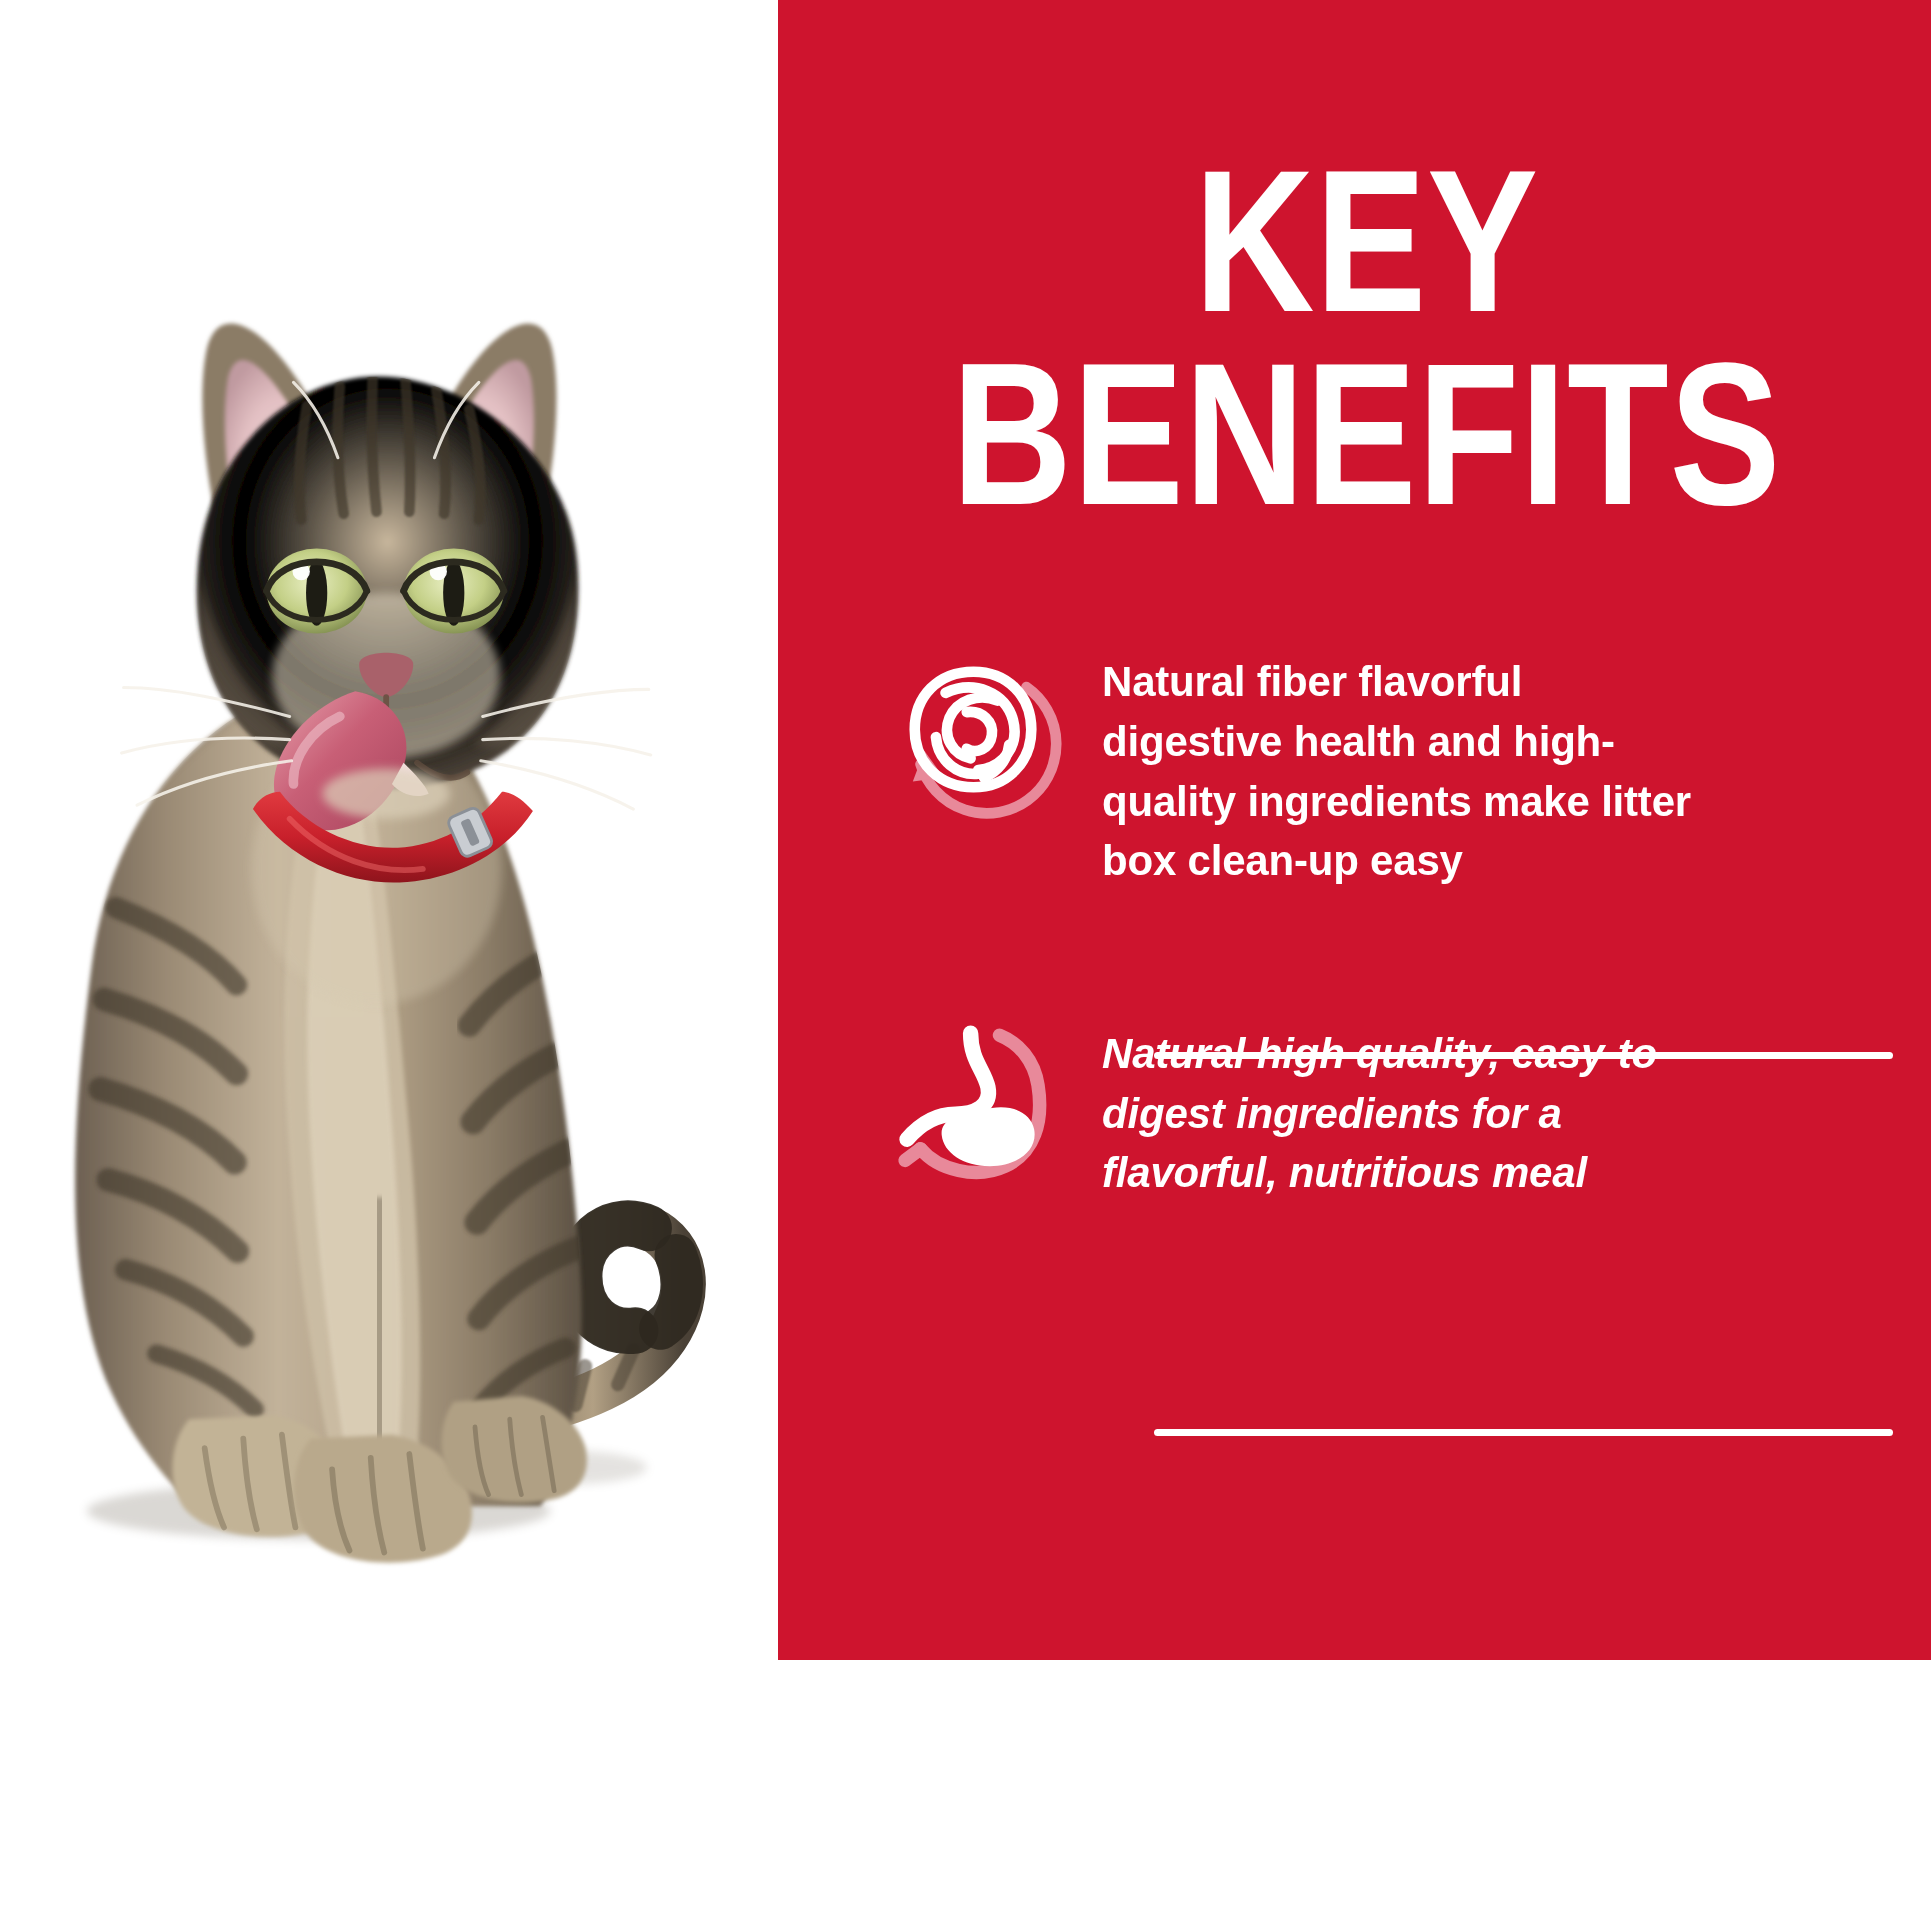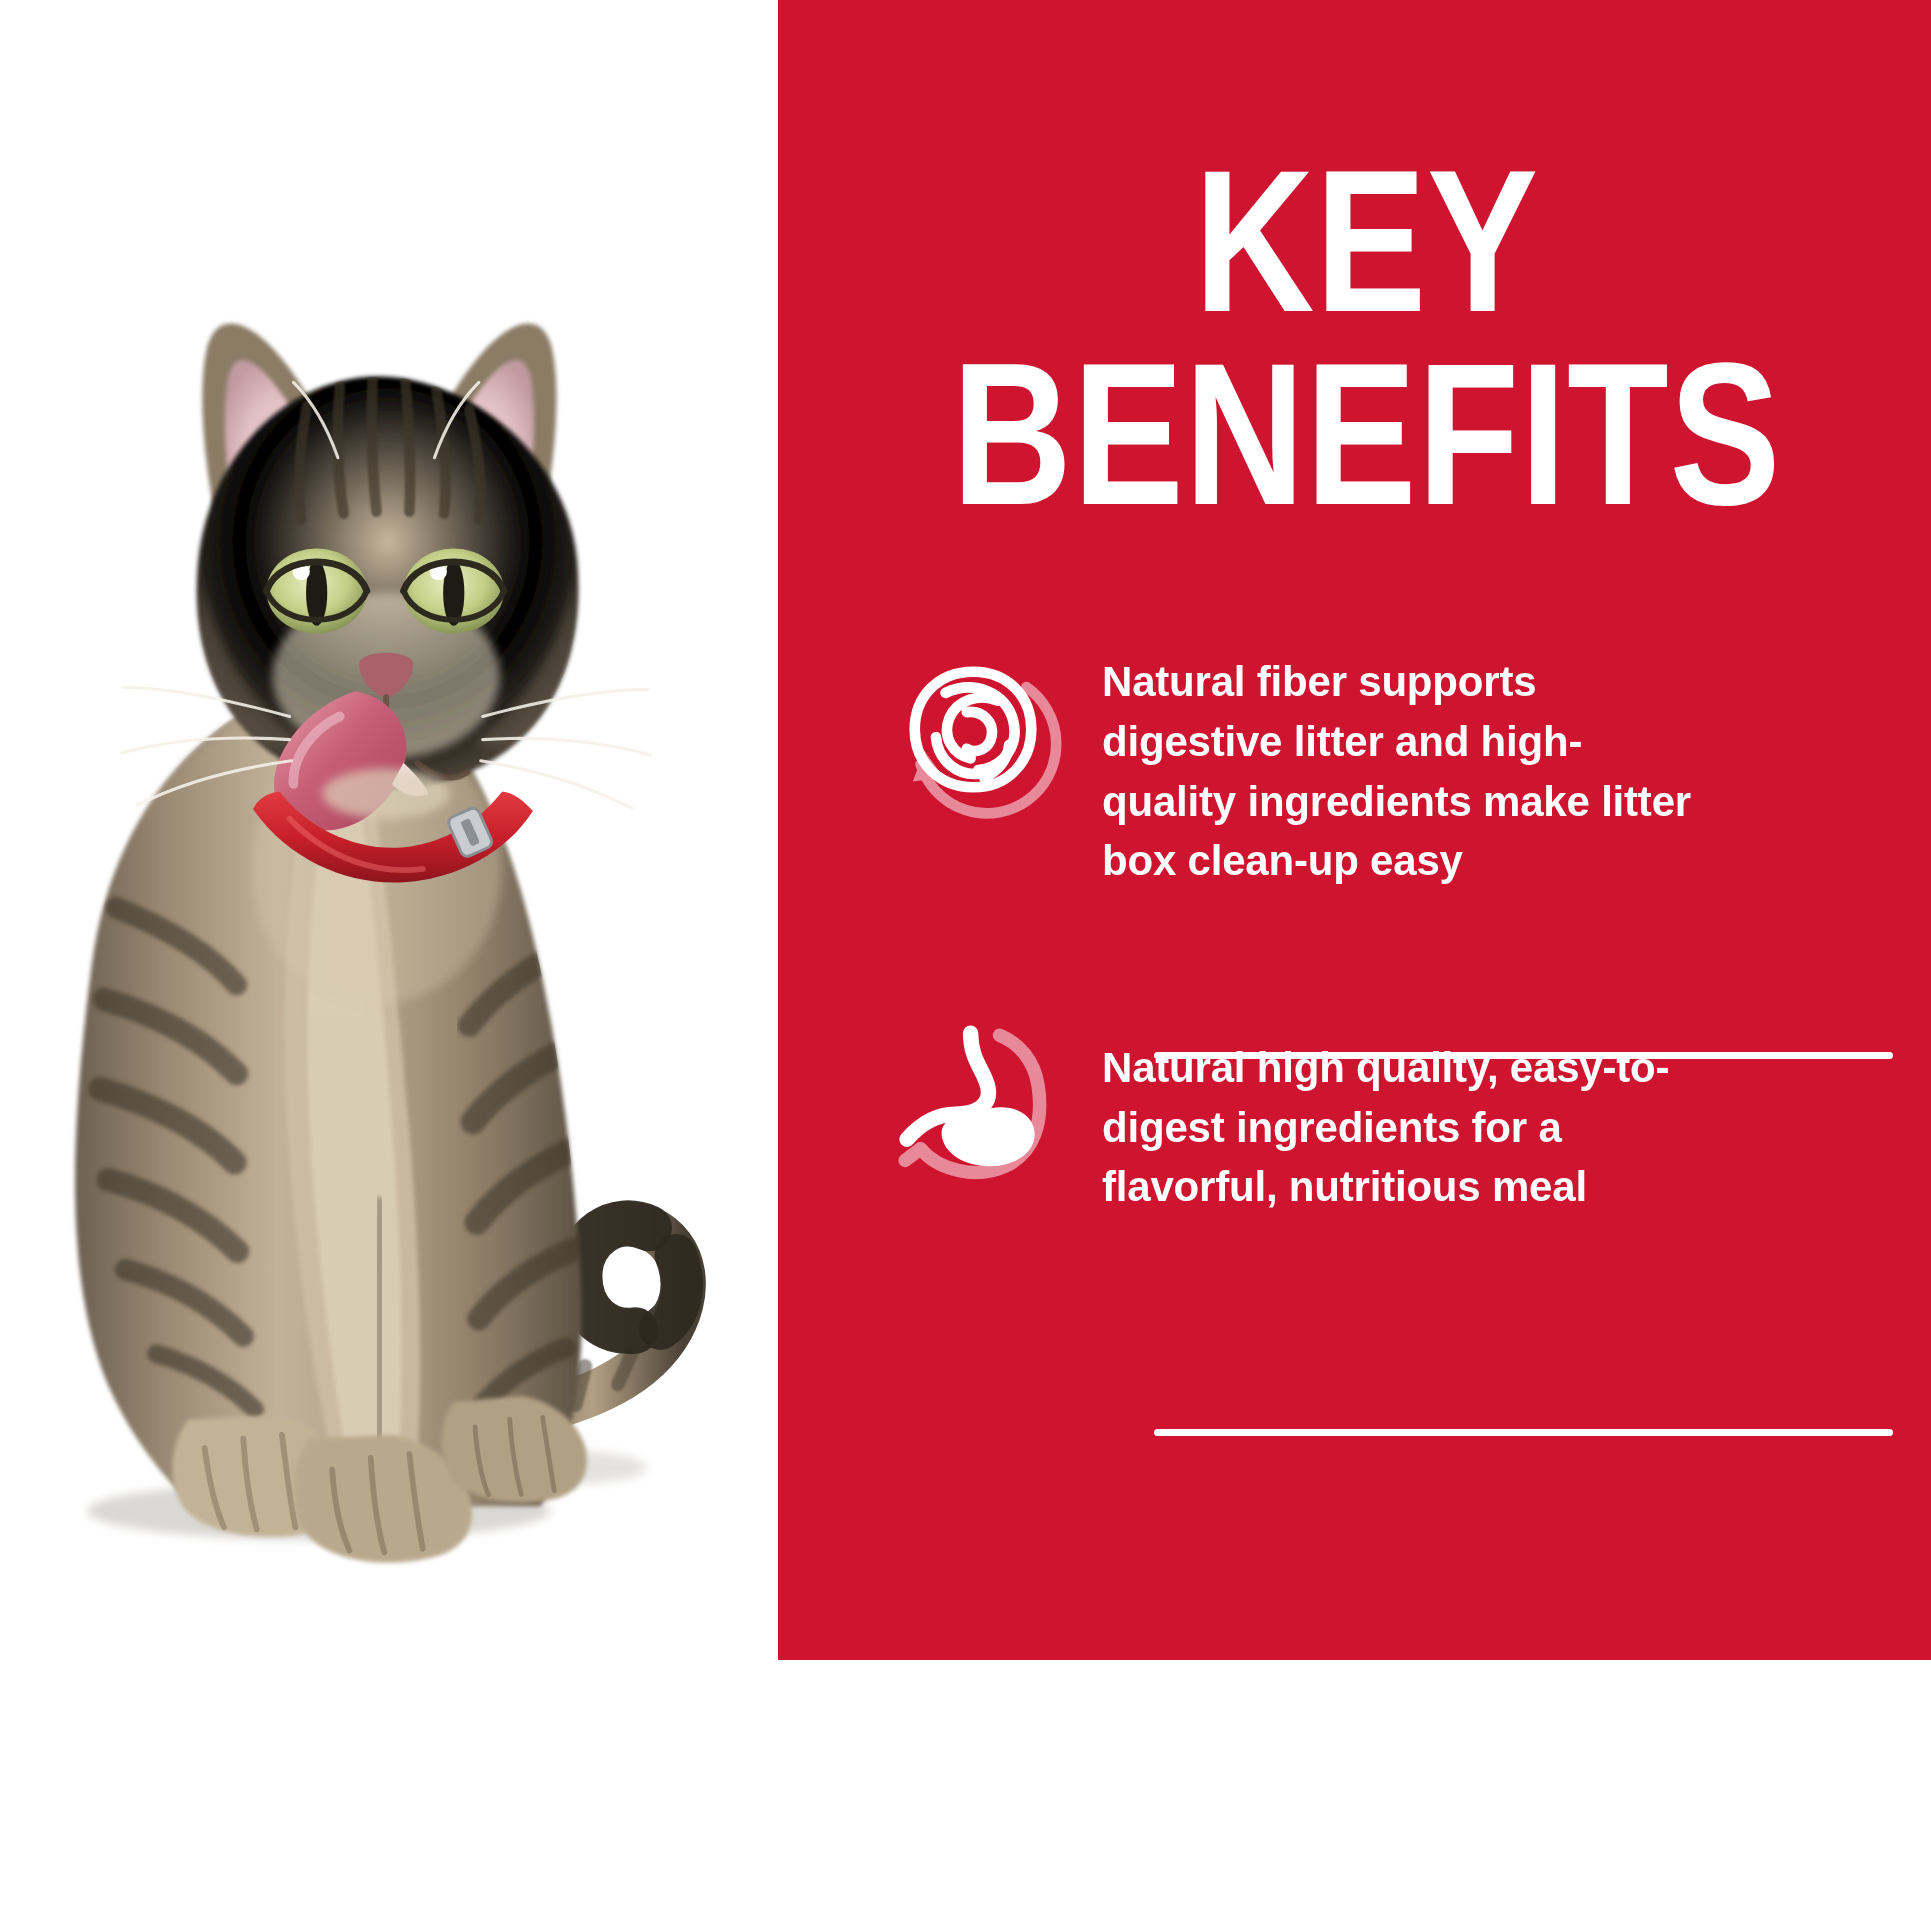--- a/index.html
+++ b/index.html
@@ -98,21 +98,21 @@
     line-height: 1.42;
     max-width: 599px;
     letter-spacing: -0.2px;
   }
 
   .b1 { height: 377px; }
   .b1 .benefit-text { margin-top: 15.4px; }
   .b2 { height: 377px; align-items: center; }
   .b2 .benefit-text { margin-top: 0; }
   .b3 { height: 367px; }
-  .b3 .benefit-text { margin-top: 24px; }
+  .b3 .benefit-text { margin-top: 10px; font-style: italic; }
 
   .divider {
     position: absolute;
     left: 376px;
     width: 739px;
     height: 6.8px;
     background: #ffffff;
     border-radius: 3.9px;
   }
   .divider-1 { top: 415px; }
@@ -424,21 +424,21 @@
                        C 130 156, 155 130, 155 96
                        C 155 61, 130 36, 95 36 Z"></path>
               <path d="M66 58 C 96 44, 128 58, 136 86 C 143 112, 126 136, 100 138"></path>
               <path d="M120 66 C 100 58, 78 66, 70 84 C 62 104, 74 122, 92 126"></path>
               <path d="M88 78 C 104 76, 116 88, 114 102 C 112 116, 98 122, 88 116"></path>
               <path d="M56 104 C 58 128, 78 144, 100 142"></path>
               <path d="M132 112 C 130 128, 120 140, 106 146"></path>
             </g>
           </svg>
         </span>
-        <div class="benefit-text">Natural fiber supports digestive litter and high-quality ingredients make litter box clean-up easy</div>
+        <div class="benefit-text">Natural fiber flavorful digestive health and high-quality ingredients make litter box clean-up easy</div>
       </div>
 
       <div class="divider divider-1"></div>
 
 
       <div class="divider divider-2"></div>
 
       <div class="benefit b3">
         <span class="benefit-icon">
           <svg width="183" height="183" viewBox="0 0 190 190" xmlns="http://www.w3.org/2000/svg">

